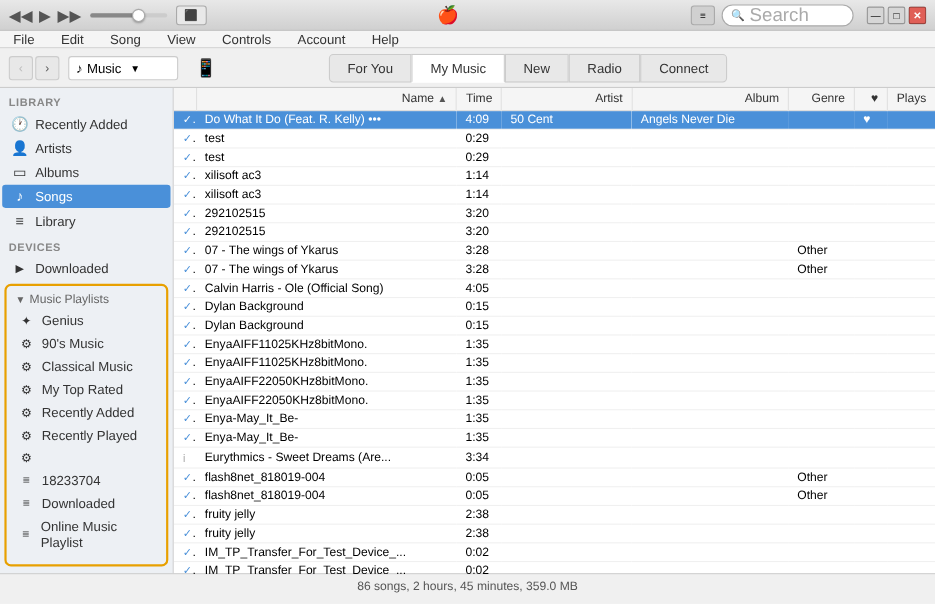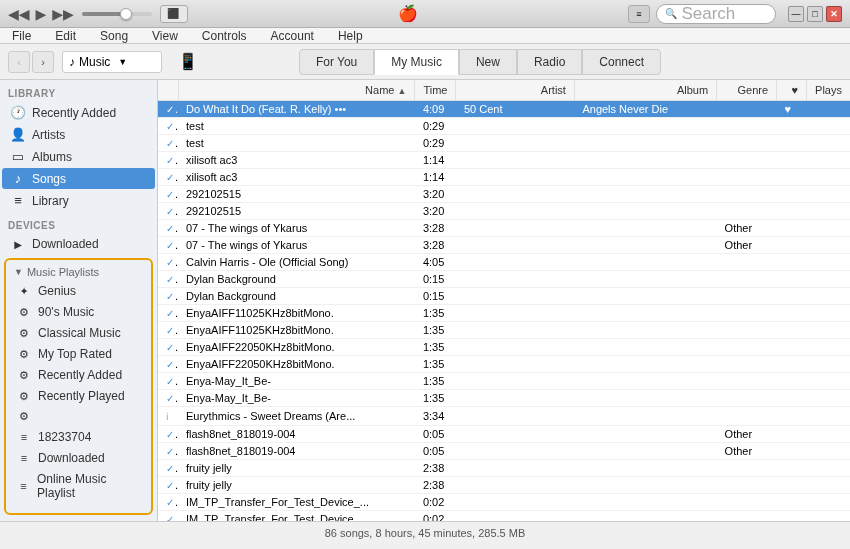--- a/index.html
+++ b/index.html
@@ -810,14 +810,14 @@
       <td class="col-plays"></td>
     </tr>
           </tbody>
       </table>
     </div>
   </div>
 
 </div>
 
 <div class="status-bar">
-  <span>86 songs, 8 hours, 45 minutes, 285.5 MB</span>
+  <span>86 songs, 2 hours, 45 minutes, 359.0 MB</span>
 </div>
 
 </body></html>

